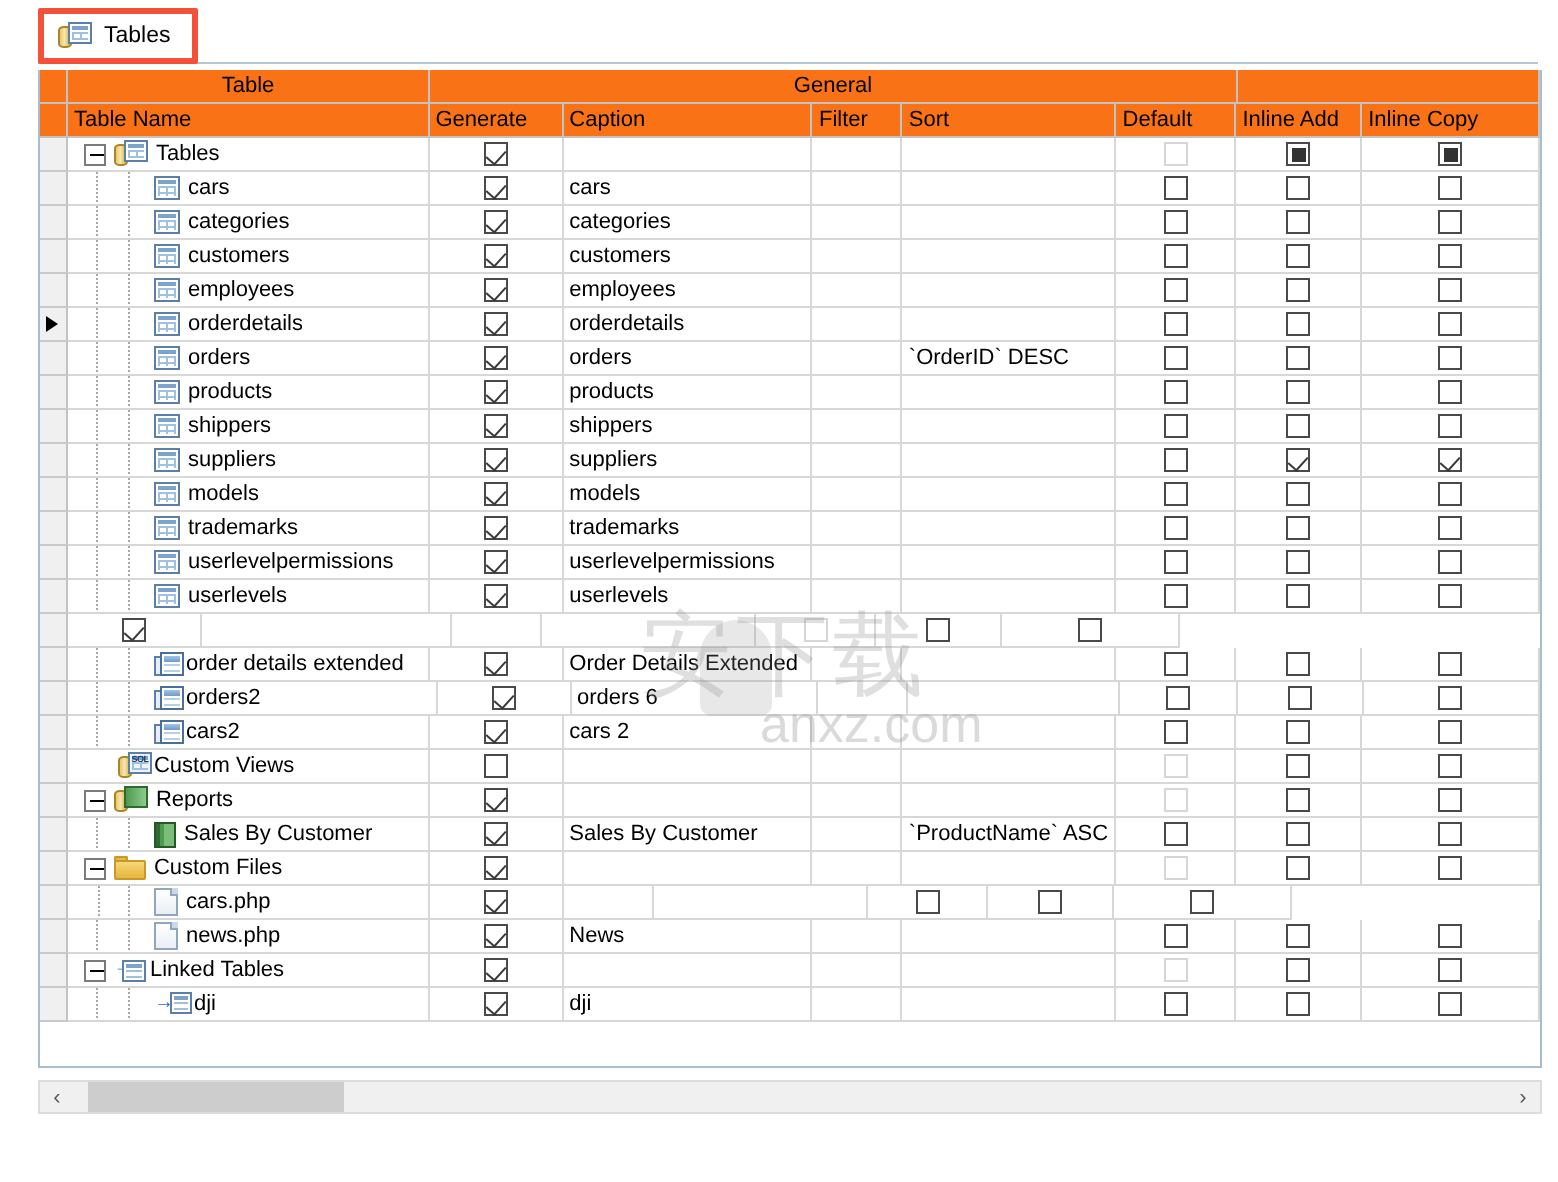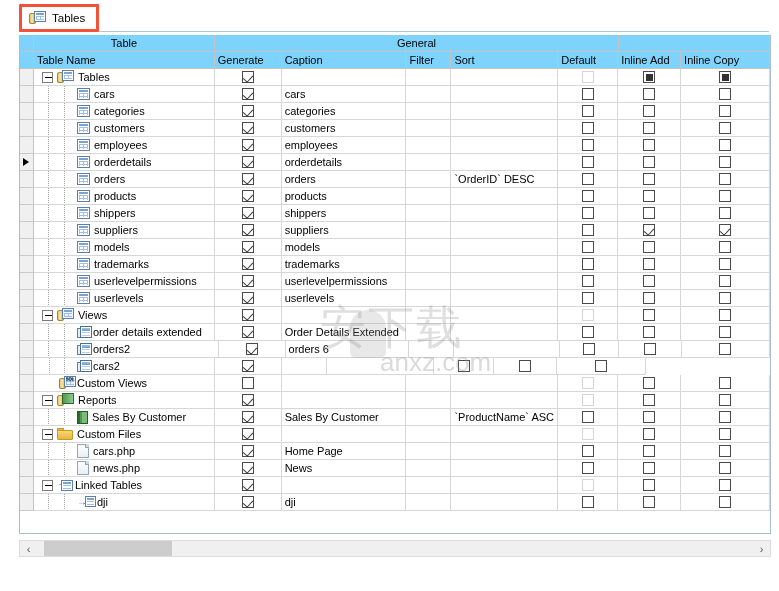--- a/index.html
+++ b/index.html
@@ -145,21 +145,21 @@
 
   
   .grid-wrap {
     position: absolute; left: 19px; top: 35px; width: 752px; height: 499px;
     border: 1px solid #a9bdd0; border-top: none;
     background: #fff; overflow: hidden;
   }
   .hdr-row { display: flex; height: 17px; }
   .hdr-row2 { display: flex; height: 17px; }
   .hcell {
-    background: #7dd3fc;
+    background: #f97316;
     border-right: 1px solid #c3c3c3;
     border-bottom: 1px solid #c3c3c3;
     display: flex; align-items: center;
     font-size: 11px; color: #000;
     padding: 0 3px;
     overflow: hidden; white-space: nowrap;
   }
   .hcell.center { justify-content: center; }
 
   .rows { position: relative; }
@@ -752,32 +752,20 @@
           </div>
           <div class="cell center" style="width:63px">
             <span class="cb"></span>
           </div>
           <div class="cell center" style="width:89px">
             <span class="cb"></span>
           </div>
         </div>
         <div class="row">
           <div class="cell gutter" style="width:14px"></div>
-          <div class="cell nameCell" style="width:181px">
-            <span class="tn">
-              <span class="spacer" style="width:8px"></span>
-              <span class="expander"></span>
-              <span class="spacer" style="width:4px"></span>
-              <span class="ico ico-group views">
-                <span class="cyl"></span>
-                <span class="grid"></span>
-              </span>
-              <span class="lbl">Views</span>
-            </span>
-          </div>
           <div class="cell center" style="width:67px">
             <span class="cb checked"></span>
           </div>
           <div class="cell" style="width:125px">
             <span></span>
           </div>
           <div class="cell" style="width:45px">
             <span></span>
           </div>
           <div class="cell" style="width:107px">
@@ -877,20 +865,23 @@
               <span class="spacer" style="width:4px"></span>
               <span class="ico ico-view">
                 <span class="back"></span>
                 <span class="front"></span>
               </span>
               <span class="lbl tight">cars2</span>
             </span>
           </div>
           <div class="cell center" style="width:67px">
             <span class="cb checked"></span>
+          </div>
+          <div class="cell" style="width:125px">
+            <span>cars 2</span>
           </div>
           <div class="cell" style="width:45px">
             <span></span>
           </div>
           <div class="cell" style="width:107px">
             <span></span>
           </div>
           <div class="cell center" style="width:60px">
             <span class="cb"></span>
           </div>
@@ -1058,23 +1049,20 @@
               <span class="ico ico-file">
                 <span class="pg"></span>
                 <span class="fold"></span>
               </span>
               <span class="lbl">cars.php</span>
             </span>
           </div>
           <div class="cell center" style="width:67px">
             <span class="cb checked"></span>
           </div>
-          <div class="cell" style="width:125px">
-            <span>Home Page</span>
-          </div>
           <div class="cell" style="width:45px">
             <span></span>
           </div>
           <div class="cell" style="width:107px">
             <span></span>
           </div>
           <div class="cell center" style="width:60px">
             <span class="cb"></span>
           </div>
           <div class="cell center" style="width:63px">

